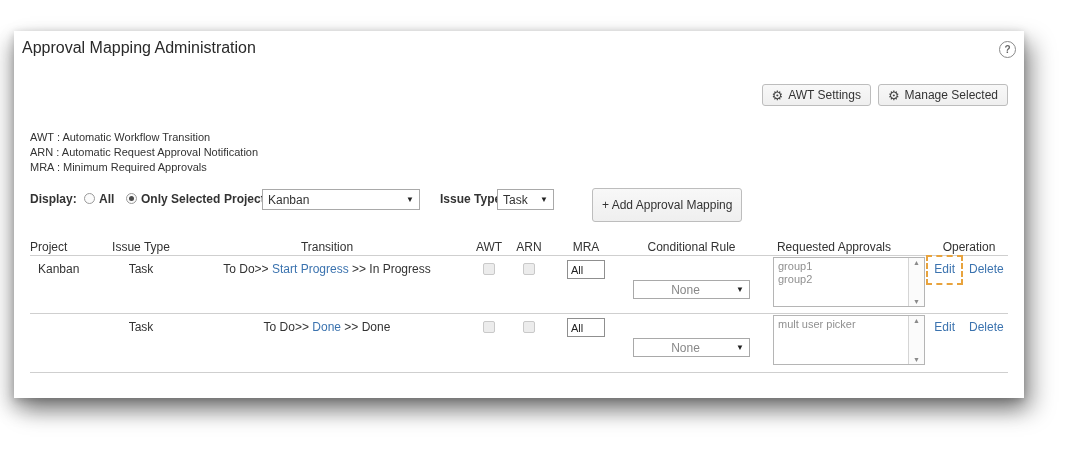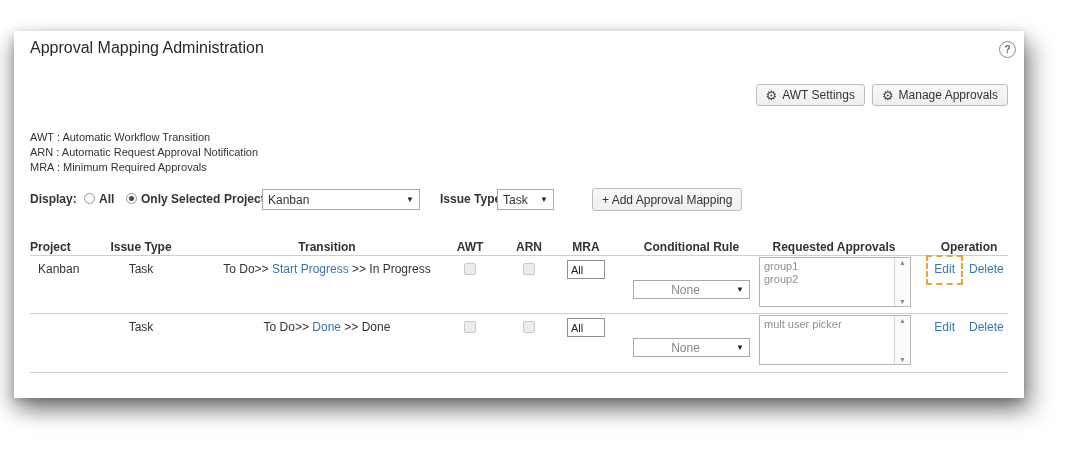--- a/index.html
+++ b/index.html
@@ -1,20 +1,20 @@
 <!DOCTYPE html>
 <html style="--link: #3b73af; --highlight: #e8a33d;"><head>
 <meta charset="utf-8">
 <style>
   html,body{margin:0;padding:0;background:#ffffff;}
   .stage{position:relative;width:1071px;height:451px;background:#fff;overflow:hidden;
          font-family:"Liberation Sans",sans-serif;color:#333;font-size:12px;}
   .card{position:absolute;left:14px;top:31px;width:1010px;height:367px;background:#fff;
         box-shadow:8px 12px 22px rgba(0,0,0,.40), -6px 10px 18px rgba(0,0,0,.22), 0 2px 8px rgba(0,0,0,.18);}
-  .page-title{position:absolute;left:16px;top:8px;font-size:16px;color:#292929;}
+  .page-title{position:absolute;left:8px;top:8px;font-size:16px;color:#292929;}
   .help{position:absolute;right:8px;top:10px;width:15px;height:15px;border:1px solid #8a8a8a;border-radius:50%;
         color:#666;font-size:10px;font-weight:bold;text-align:center;line-height:15px;cursor:pointer;}
   .toolbar{position:absolute;right:16px;top:53px;display:flex;gap:7px;}
   .btn{display:inline-flex;align-items:center;gap:5px;height:22px;padding:0 9px;background:linear-gradient(#f8f8f8,#efefef);
        border:1px solid #bdbdbd;border-radius:3px;font-size:12px;color:#333;cursor:pointer;white-space:nowrap;}
   .gear{font-size:13px;color:#444;line-height:1;}
   .legend{position:absolute;left:16px;top:99px;font-size:11px;line-height:15px;color:#333;}
   .legend b{font-weight:normal;}
   .filters{position:absolute;left:0;right:0;top:157px;height:26px;}
   .filters .lbl{position:absolute;font-weight:bold;font-size:12px;top:4px;white-space:nowrap;}
@@ -23,47 +23,47 @@
   .radio.on::after{content:"";position:absolute;left:2px;top:2px;width:5px;height:5px;border-radius:50%;background:#4a4a4a;}
   .r1{left:70px;} .r2{left:112px;}
   .rlbl{position:absolute;top:4px;font-weight:bold;cursor:pointer;white-space:nowrap;}
   .rl1{left:85px;} .rl2{left:127px;}
   .select{position:absolute;top:1px;height:21px;box-sizing:border-box;border:1px solid #a9a9a9;background:#fff;
           display:flex;align-items:center;padding:0 5px;cursor:pointer;}
   .select .val{flex:1;overflow:hidden;white-space:nowrap;}
   .select .arr{font-size:8px;color:#222;margin-left:4px;}
   .sel-project{left:248px;width:158px;}
   .sel-issue{left:483px;width:57px;}
-  .btn-add{position:absolute;left:578px;top:0;height:23px;}
-  .thead{position:absolute;left:0;right:0;top:209px;height:16px;font-weight:bold;}
+  .btn-add{position:absolute;left:578px;top:0;height:34px;}
+  .thead{position:absolute;left:0;right:0;top:209px;height:16px;font-weight:normal;}
   .trow{position:absolute;left:0;right:0;height:56px;}
   .row1{top:226px;} .row2{top:284px;}
   .hline{position:absolute;left:16px;right:16px;height:0;border-top:1px solid #cfcfcf;}
   .l1{top:224px;} .l2{top:282px;} .l3{top:341px;}
   .cell{position:absolute;top:0;text-align:center;white-space:nowrap;}
   .c-project{left:16px;width:90px;text-align:left;}
   .c-issue{left:87px;width:80px;}
   .c-trans{left:193px;width:240px;}
-  .c-awt{left:436px;width:40px;text-align:center;}
+  .c-awt{left:455px;width:40px;text-align:center;}
   .c-arn{left:495px;width:40px;}
   .c-mra{left:547px;width:50px;}
   .c-cond{left:619px;width:117px;}
   .c-req{left:744px;width:152px;}
   .c-op{left:905px;width:100px;}
   .trow .txt{top:5px;}
   .indent{padding-left:8px;box-sizing:border-box;}
   .trans{white-space:pre;}
   a.lnk{color:var(--link,#3b73af);text-decoration:none;cursor:pointer;}
   .checkbox{position:absolute;top:6px;left:50%;margin-left:-6px;width:12px;height:12px;box-sizing:border-box;
             border:1px solid #c9c9c9;border-radius:2px;background:#ececec;}
   .mra-input{position:absolute;top:3px;left:6px;width:38px;height:19px;box-sizing:border-box;border:1px solid #8f8f8f;
              background:#fff;font-size:11px;padding:0 3px;display:flex;align-items:center;color:#222;}
   .cond-select{top:3px;left:0;width:117px;height:19px;position:absolute;margin-top:20px;}
   .grey{color:#888;}
-  .ta{position:absolute;top:0;left:1px;width:152px;height:50px;box-sizing:border-box;border:1px solid #b5b5b5;background:#fff;display:flex;}
+  .ta{position:absolute;top:0;left:15px;width:152px;height:50px;box-sizing:border-box;border:1px solid #b5b5b5;background:#fff;display:flex;}
   .ta-text{flex:1;padding:2px 4px;font-size:11px;line-height:13px;color:#909090;white-space:pre;overflow:hidden;text-align:left;}
   .ta-sb{width:15px;border-left:1px solid #d5d5d5;background:#fbfbfb;display:flex;flex-direction:column;justify-content:space-between;align-items:center;padding:1px 0;}
   .ta-sb span{font-size:7px;color:#8a8a8a;cursor:pointer;line-height:1;}
   .op-edit{position:relative;display:inline-block;margin-right:14px;}
   .op-edit.hl::after{content:"";position:absolute;left:-8px;top:-7px;right:-8px;bottom:-9px;
                      border:2px dashed var(--highlight,#e8a33d);}
 </style>
 </head>
 <body>
 
@@ -73,21 +73,21 @@
     <div class="page-title">Approval Mapping Administration</div>
     <div class="help">?</div>
 
     <div class="toolbar">
       <button class="btn">
         <span class="gear">⚙</span>
         <span>AWT Settings</span>
       </button>
       <button class="btn">
         <span class="gear">⚙</span>
-        <span>Manage Approvals</span>
+        <span>Manage Selected</span>
       </button>
     </div>
 
     <div class="legend">
       <div><b>AWT :</b> <span>Automatic Workflow Transition</span></div>
       <div><b>ARN :</b> <span>Automatic Request Approval Notification</span></div>
       <div><b>MRA :</b> <span>Minimum Required Approvals</span></div>
     </div>
 
     <div class="filters">

